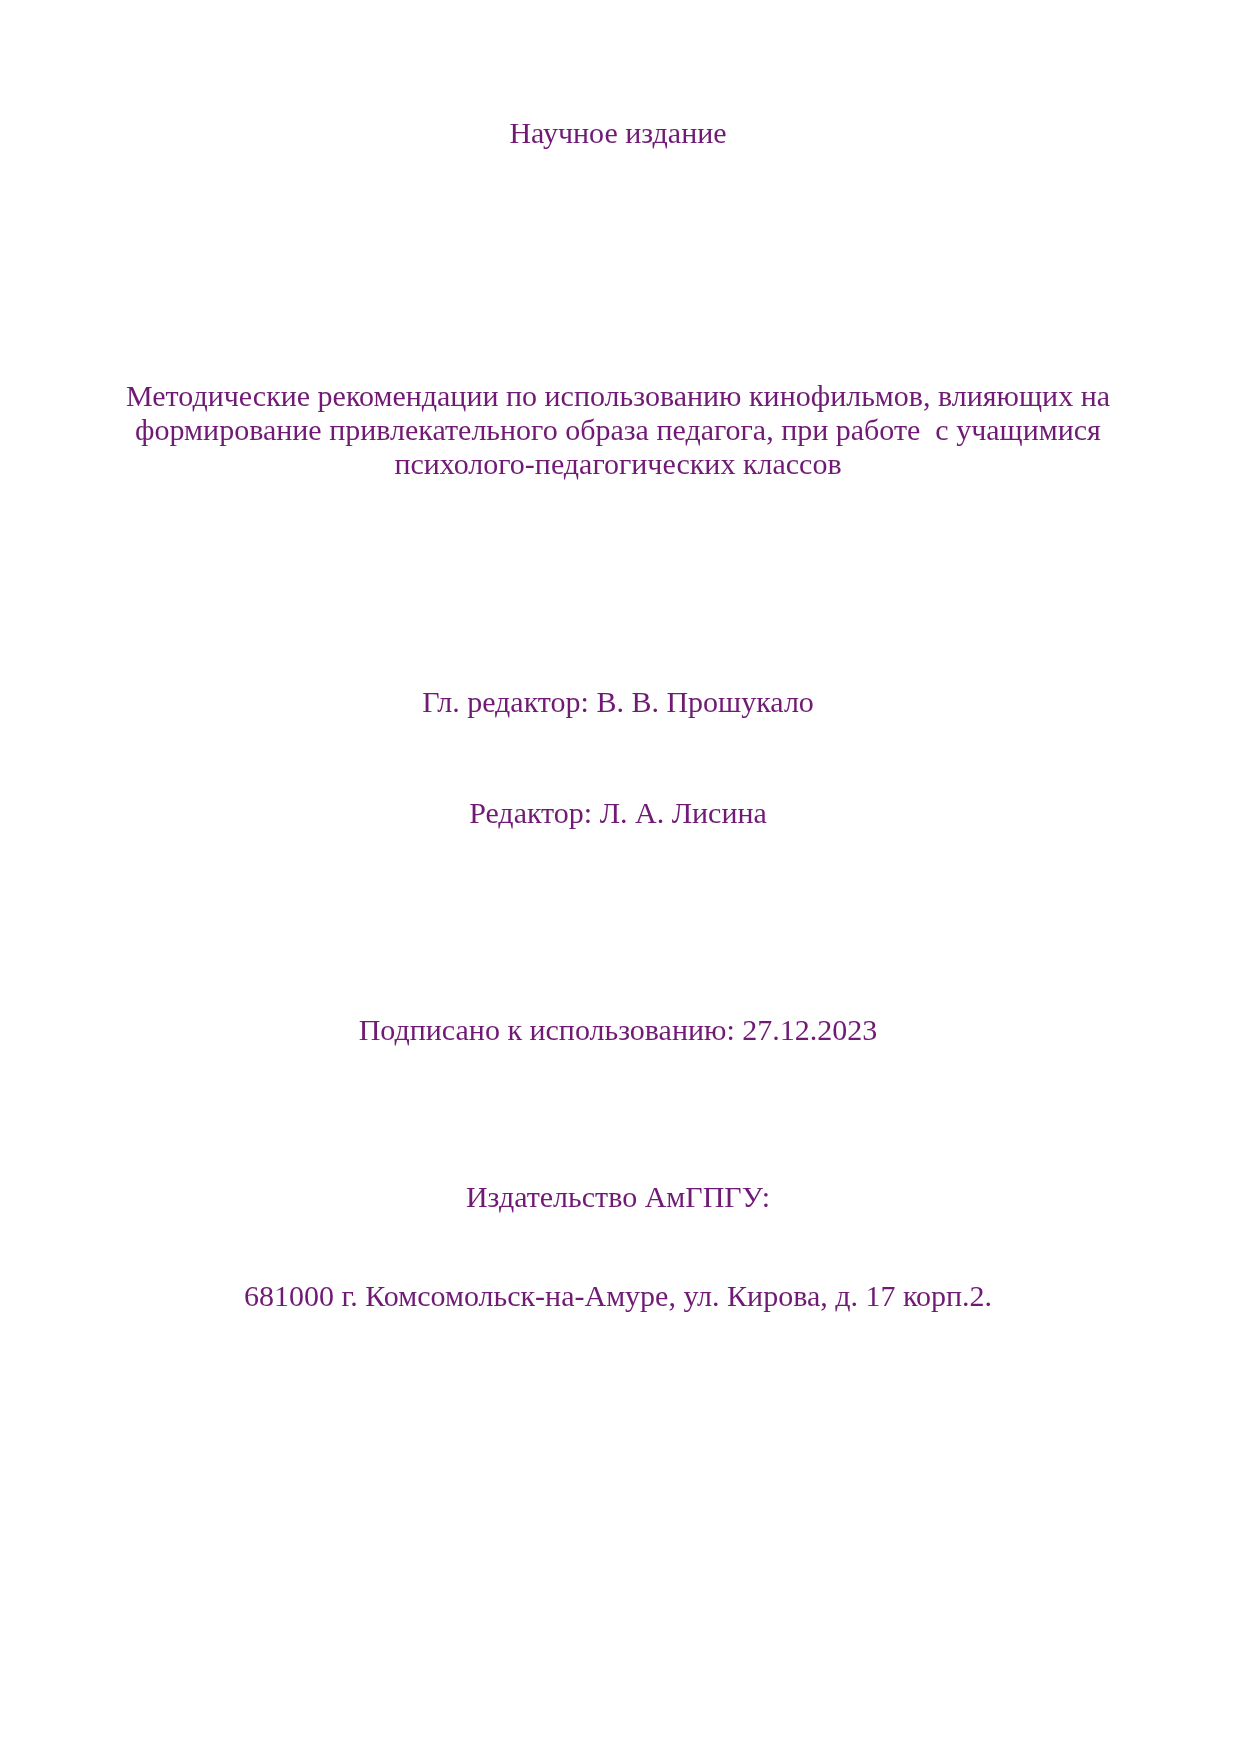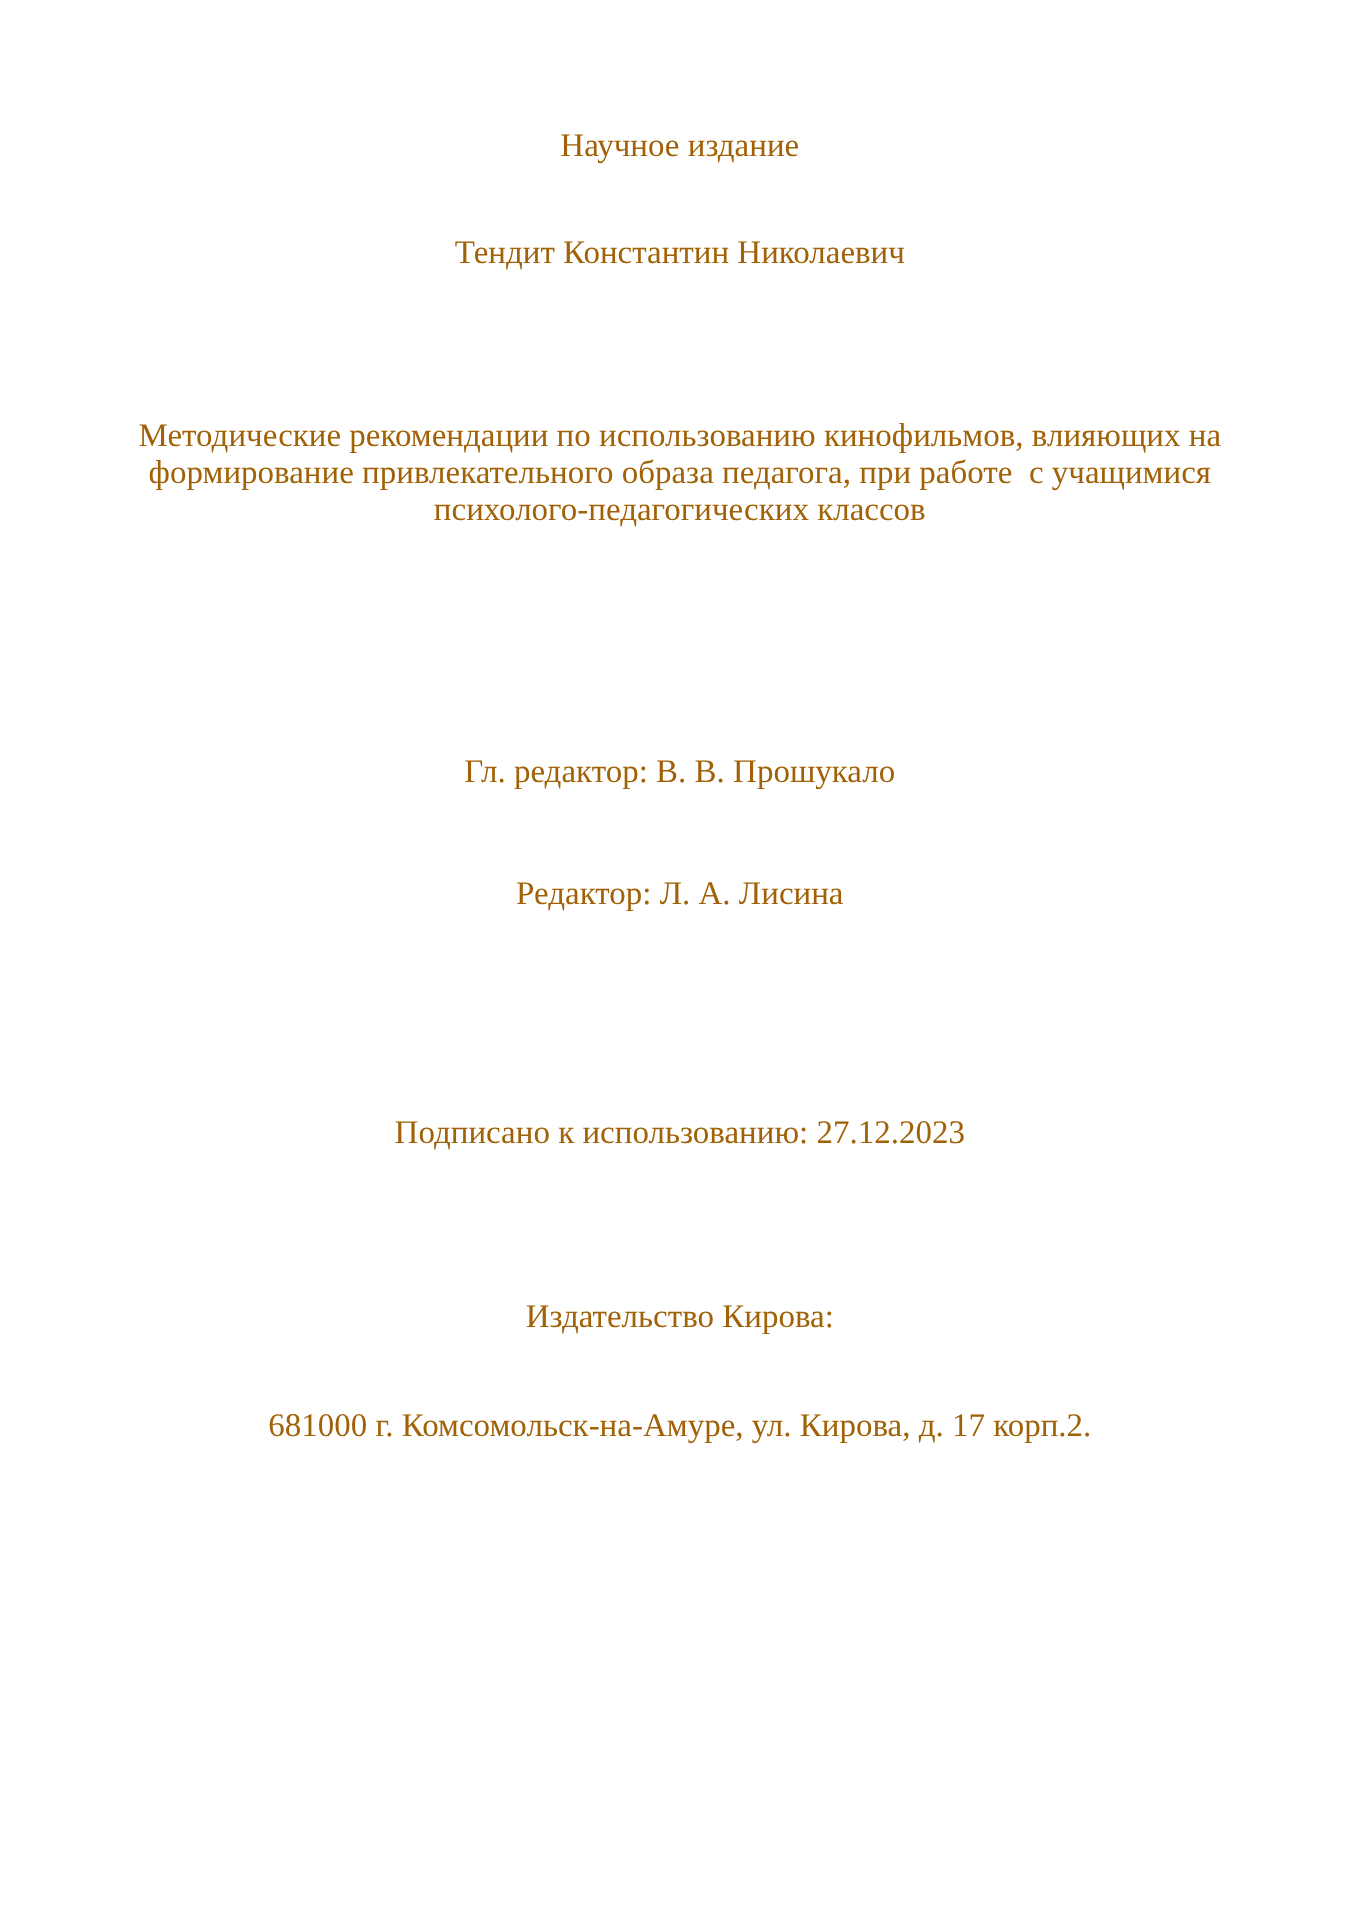--- a/index.html
+++ b/index.html
@@ -4,21 +4,21 @@
 <style>
   * { margin: 0; padding: 0; box-sizing: border-box; }
   html, body {
     background: #ffffff;
   }
   .page {
     position: relative;
     width: 1240px;
     height: 1754px;
     background: #ffffff;
-    color: #a16207;
+    color: #701a75;
     font-family: "Liberation Serif", "DejaVu Serif", serif;
     font-size: 30px;
     overflow: hidden;
   }
   .block {
     position: absolute;
     left: 118px;
     right: 122px;
     line-height: 34px;
     white-space: pre-wrap;
@@ -34,30 +34,29 @@
   .signed-line    { top: 1013px; }
   .publisher      { top: 1114px; line-height: 33px; }
 </style>
 </head>
 <body>
 
 <div class="page">
 
   <div class="block centered edition-type">Научное издание</div>
 
-  <div class="block centered author-name">Тендит Константин Николаевич</div>
 
 
   <div class="block centered editors">
     <div>Гл. редактор: В. В. Прошукало</div>
     <div>Редактор: Л. А. Лисина</div>
   </div>
 
   <div class="block centered subtitle">Методические рекомендации по использованию кинофильмов, влияющих на формирование привлекательного образа педагога, при работе  с учащимися психолого-педагогических классов</div>
 
   <div class="block left-aligned signed-line">Подписано к использованию: 27.12.2023</div>
 
   <div class="block left-aligned publisher">
-    <div>Издательство Кирова:</div>
+    <div>Издательство АмГПГУ:</div>
     <div>681000 г. Комсомольск-на-Амуре, ул. Кирова, д. 17 корп.2.</div>
   </div>
 
 </div>
 
 </body></html>

